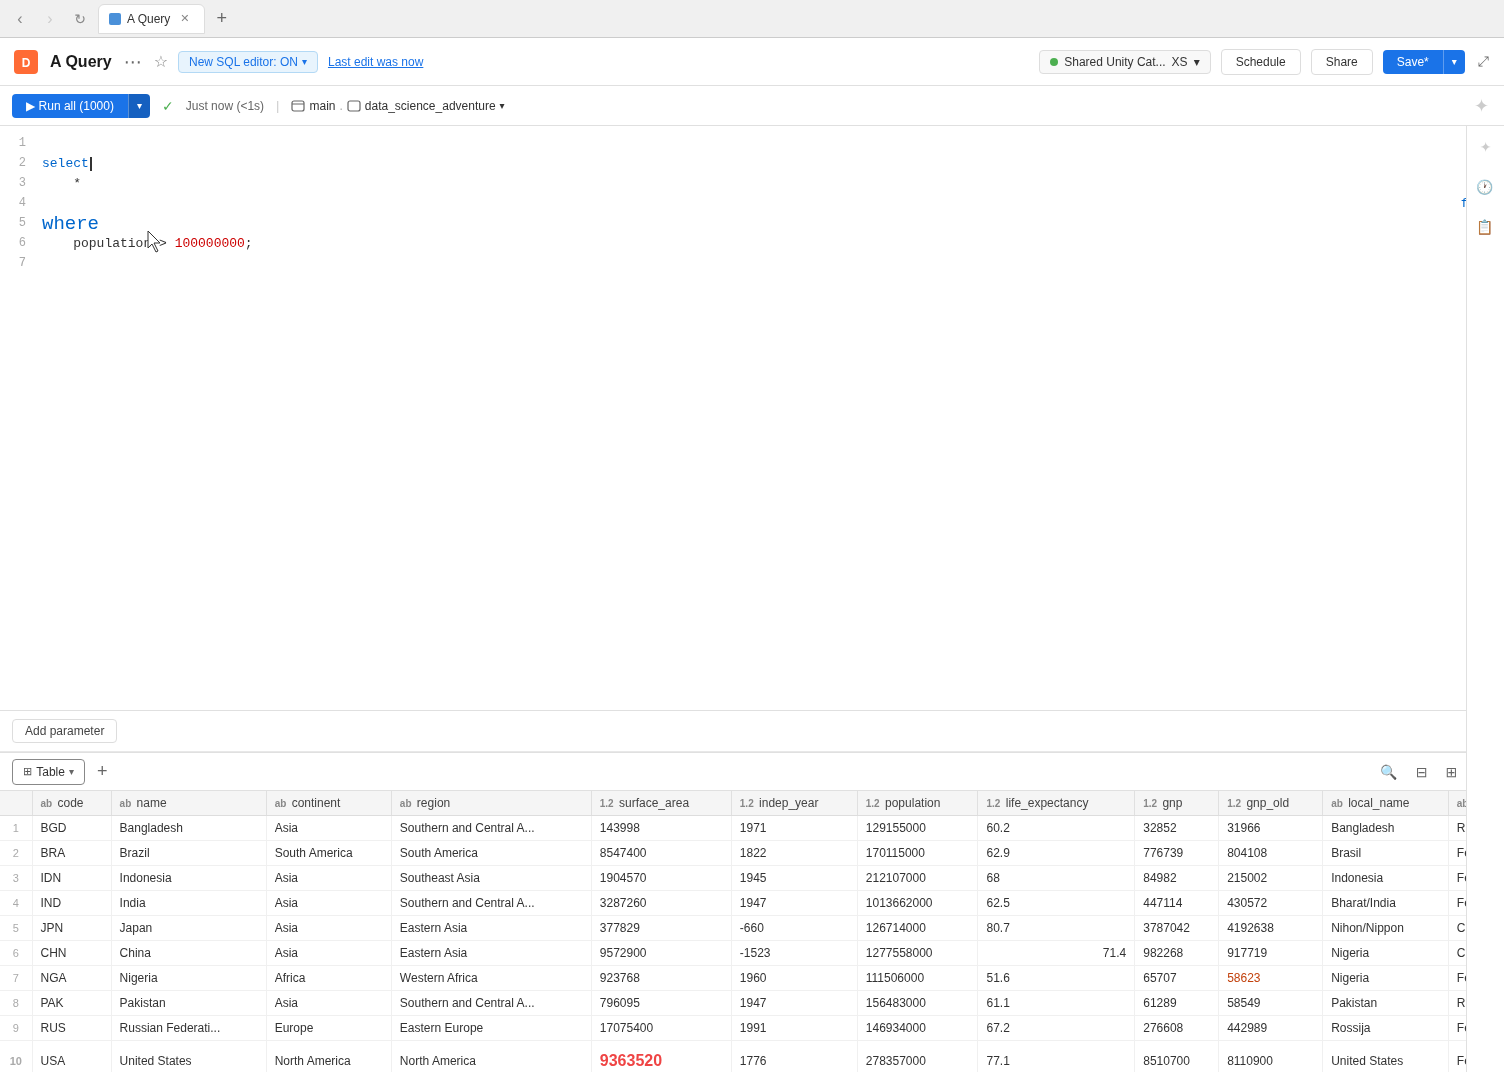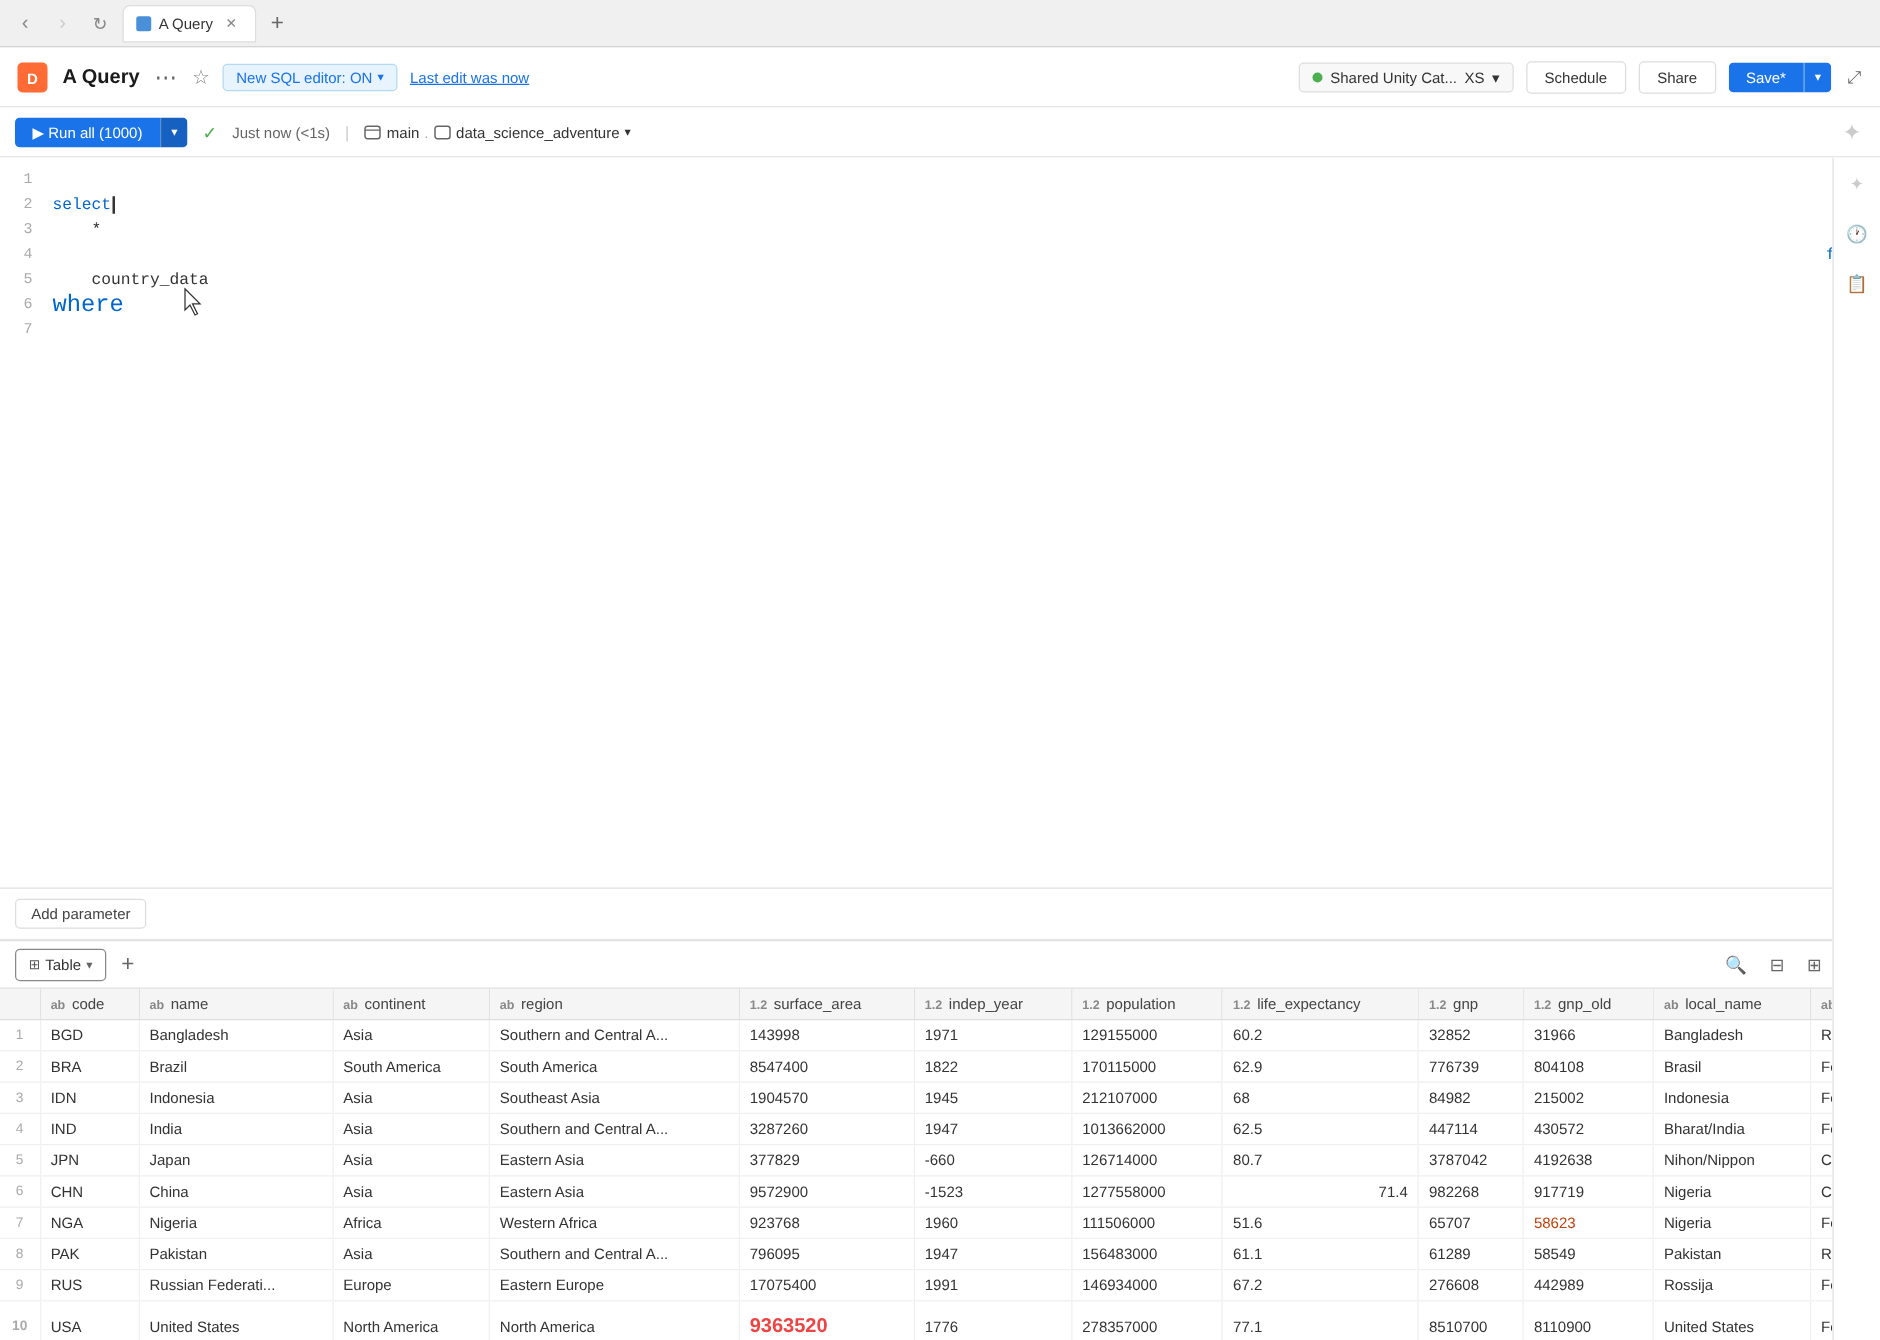--- a/index.html
+++ b/index.html
@@ -107,22 +107,22 @@
         <div style="height:20px;display:flex;align-items:center;justify-content:flex-end;font-size:12px;">4</div>
         <div style="height:20px;display:flex;align-items:center;justify-content:flex-end;font-size:12px;">5</div>
         <div style="height:20px;display:flex;align-items:center;justify-content:flex-end;font-size:12px;">6</div>
         <div style="height:20px;display:flex;align-items:center;justify-content:flex-end;font-size:12px;">7</div>
       </div>
       <div style="flex:1;line-height:1.6;">
         <div style="height:20px;display:flex;align-items:center;font-size:13px;white-space:pre;"></div>
         <div style="height:20px;display:flex;align-items:center;font-size:13px;white-space:pre;"><span style="color:#0066cc;font-weight:500;">select</span><span style="display:inline-block;width:2px;height:14px;background:#333;margin-left:1px;vertical-align:middle;"></span></div>
         <div style="height:20px;display:flex;align-items:center;font-size:13px;white-space:pre;">    *</div>
         <div style="height:20px;display:flex;align-items:center;font-size:13px;white-space:pre;justify-content:flex-end;"><span style="color:#0066cc;font-weight:500;">from</span></div>
-        <div style="height:20px;display:flex;align-items:center;font-size:13px;white-space:pre;">    country_data</div>
         <div style="height:20px;display:flex;align-items:center;font-size:19px;white-space:pre;"><span style="color:#0066cc;font-weight:500;">where</span></div>
+        <div style="height:20px;display:flex;align-items:center;font-size:13px;white-space:pre;">    population &gt; <span style="color:#c00;">100000000</span>;</div>
       </div>
     </div>
   </div>
 
   <div style="padding:8px 12px;background:#fff;border-bottom:1px solid #e8e8e8;">
     <button style="background:transparent;border:1px solid #ddd;border-radius:4px;padding:4px 12px;font-size:12px;cursor:pointer;color:#444;">Add parameter</button>
     <span style="float:right;color:#888;font-size:14px;cursor:pointer;">⌘⏎</span>
   </div>
 
   <div style="background:#fff;border-top:1px solid #e0e0e0;height:320px;display:flex;flex-direction:column;">

